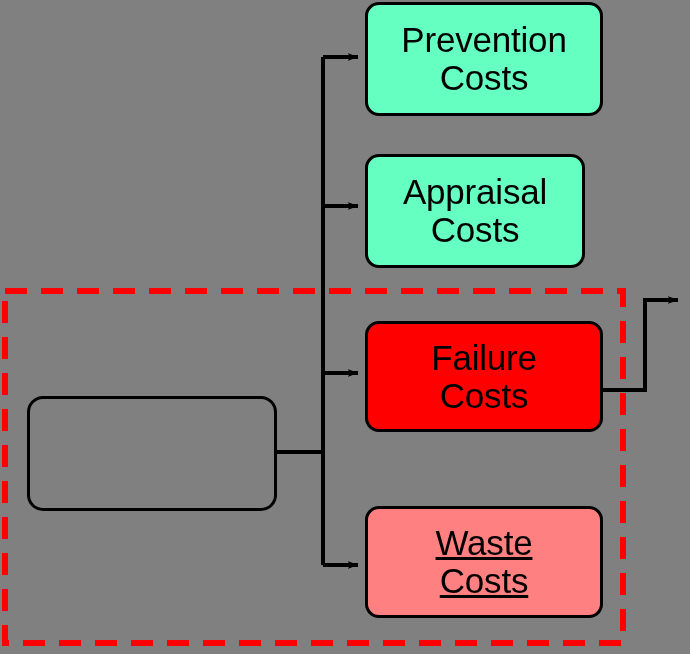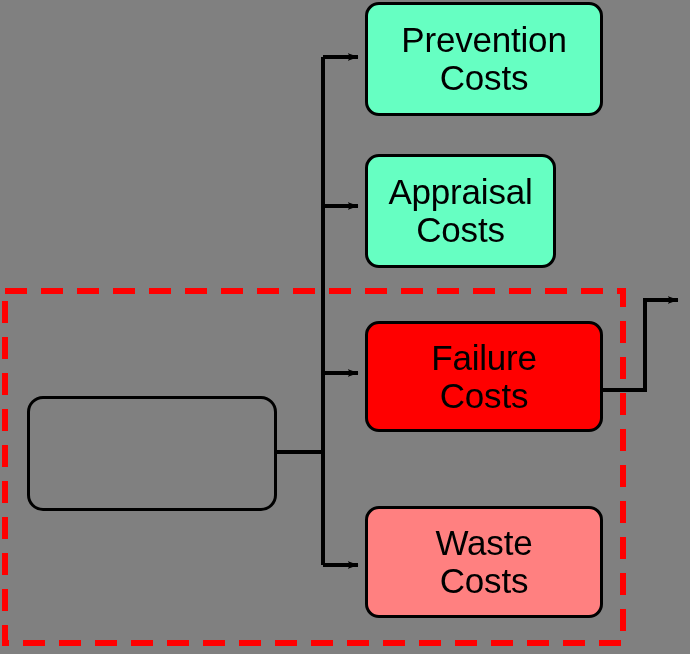--- a/index.html
+++ b/index.html
@@ -46,38 +46,39 @@
   #node-prevention {
     left: 365px;
     top: 2px;
     width: 238px;
     height: 114px;
     background: #66FFC2;
   }
   #node-appraisal {
     left: 365px;
     top: 154px;
-    width: 191px;
+    width: 220px;
     height: 114px;
     background: #66FFC2;
   }
   #node-failure {
     left: 365px;
     top: 321px;
     width: 238px;
     height: 111px;
     background: #FF0000;
     text-align: center;
   }
   #node-waste {
     left: 365px;
     top: 506px;
     width: 238px;
     height: 112px;
     background: #FF8080;
+    text-decoration: underline;
   }
   #node-cpq {
     left: 27px;
     top: 396px;
     width: 250px;
     height: 115px;
     background: transparent;
     border-radius: 16px;
     font-size: 32px;
   }

